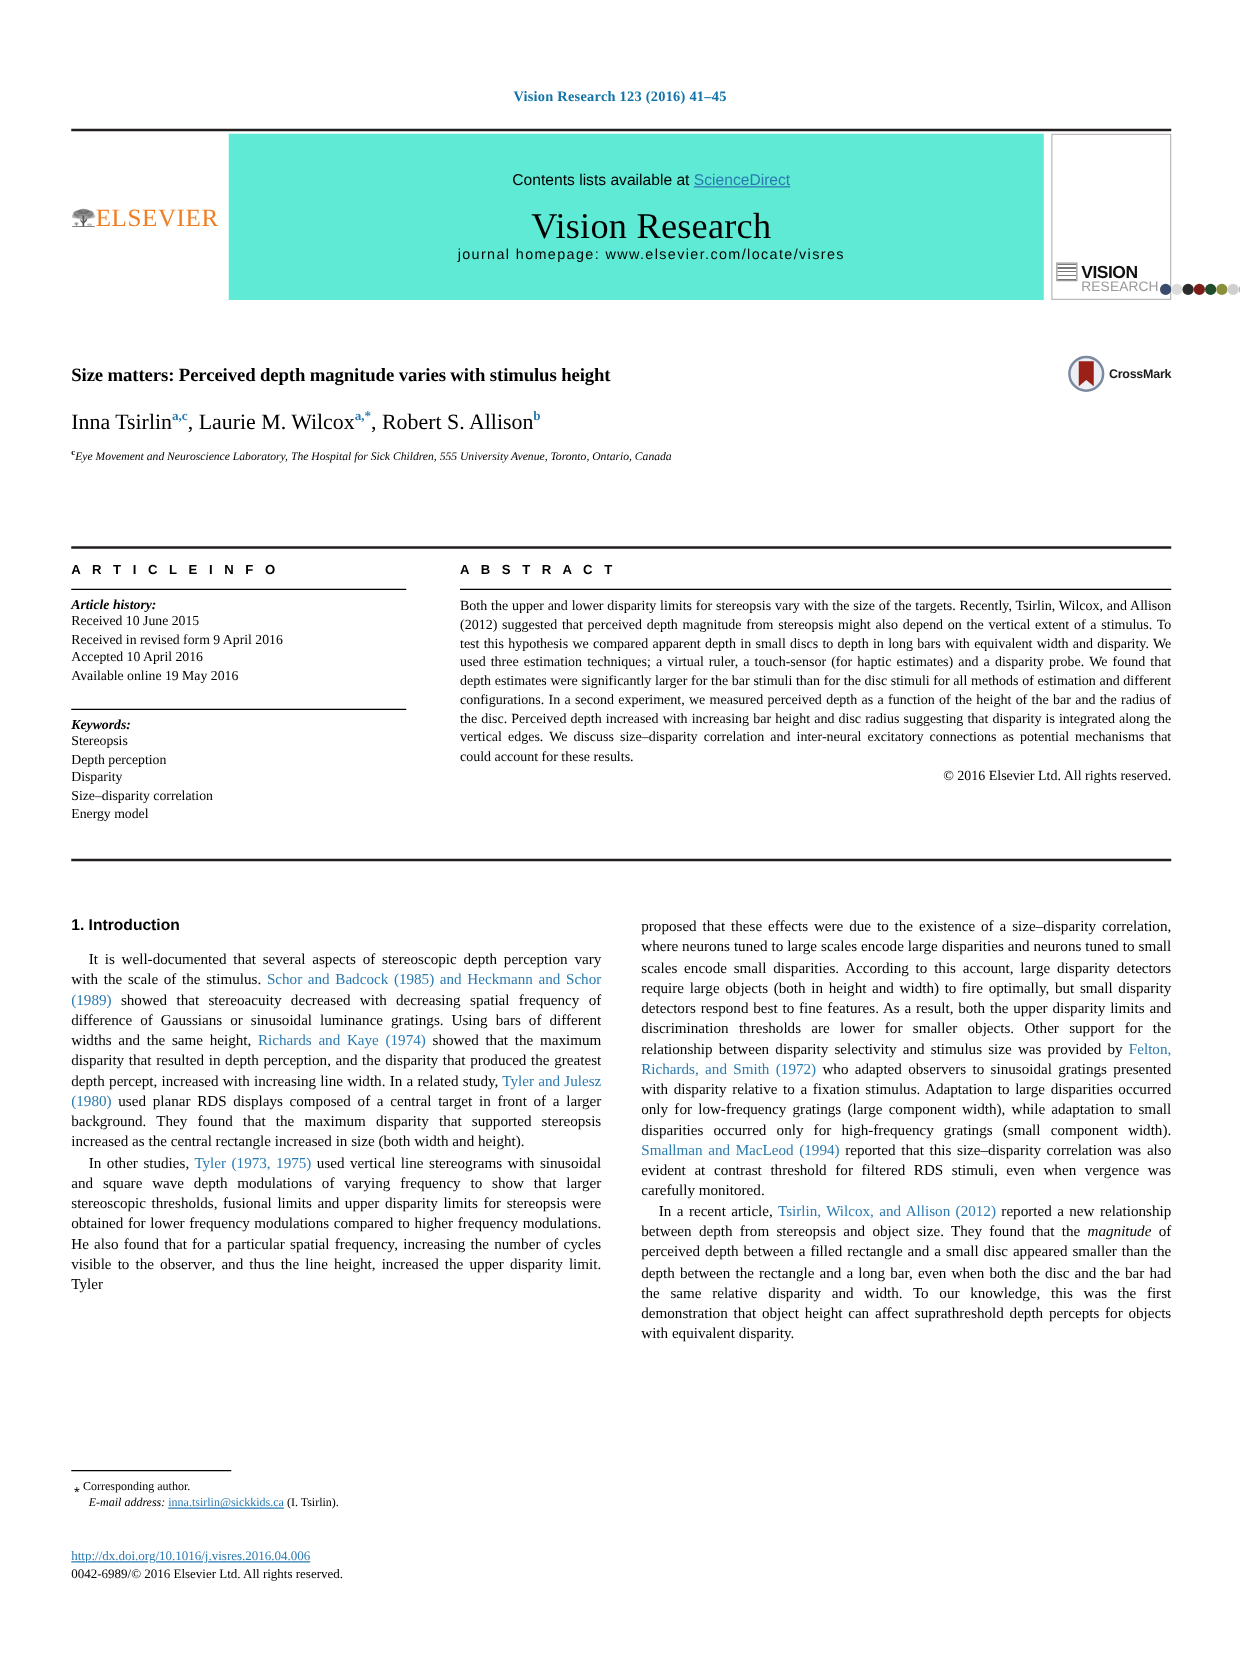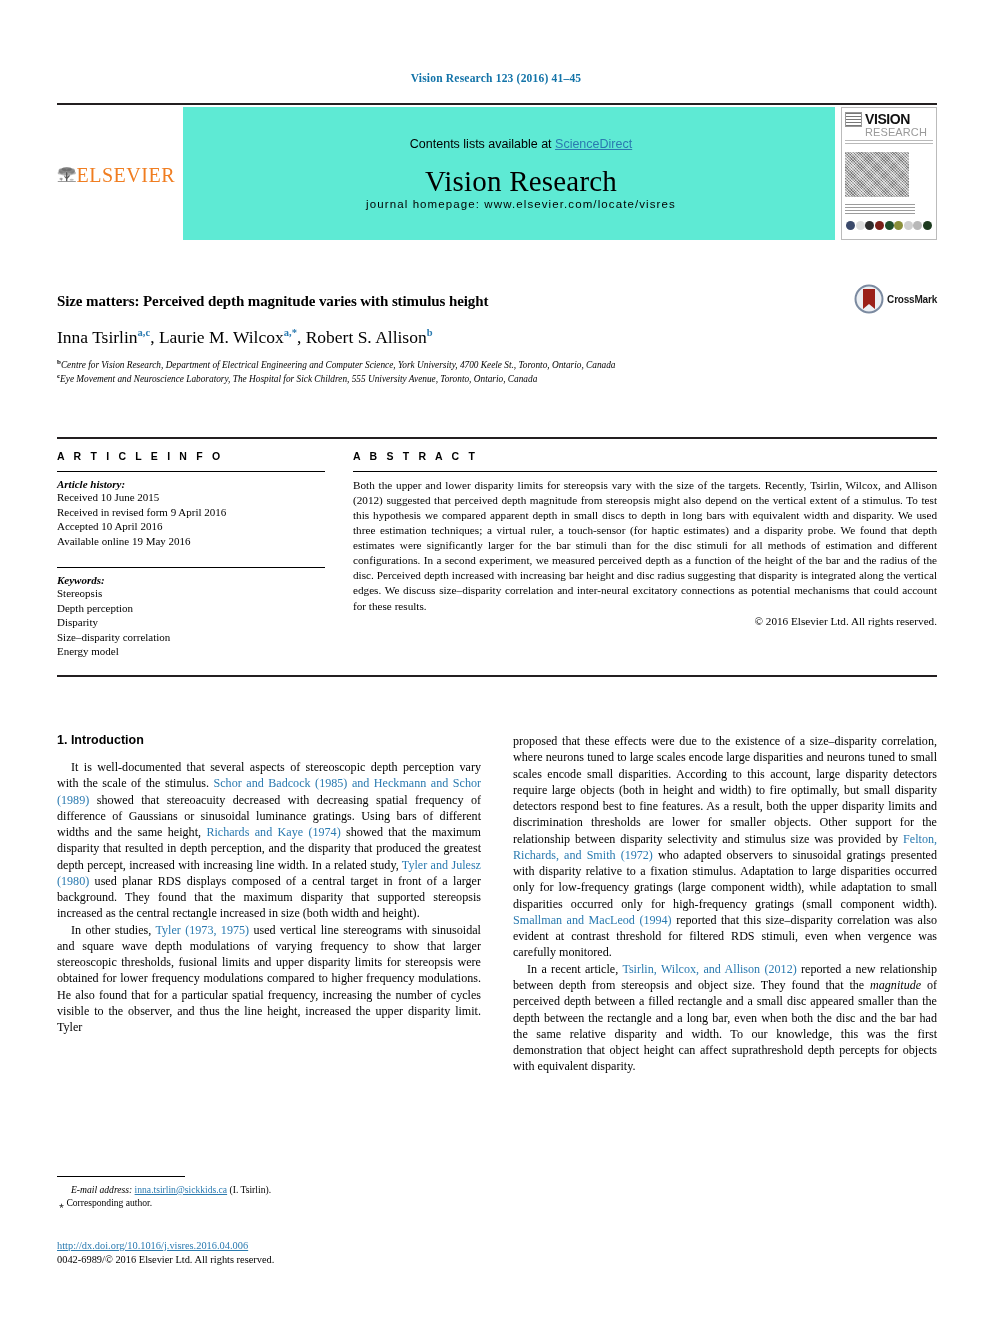--- a/index.html
+++ b/index.html
@@ -99,22 +99,21 @@
     color: #000;
   }
   .cover-thumb {
     flex: 0 0 96px;
     width: 96px;
     border: 1px solid #bbb;
     background: #fff;
     padding: 4px 3px 3px 3px;
     box-sizing: border-box;
     display: flex;
-    flex-direction: column;
-    align-items: flex-start;
+    align-items: flex-end;
   }
   .cover-topbar {
     width: 100%;
     display: flex;
     align-items: flex-start;
     gap: 3px;
   }
   .cover-elsbox {
     width: 15px; height: 13px;
     border: 1px solid #999;
@@ -224,22 +223,23 @@
   .affiliations sup { font-style: normal; font-weight: bold; font-size: 7px; }
 
   
   .info-abstract {
     position: absolute;
     left: 57px;
     top: 437px;
     width: 880px;
     border-top: 2px solid #231f20;
     border-bottom: 2px solid #231f20;
-    padding: 11px 0 16px 0;
-    display: flex;
+    padding: 11px 0 28px 0;
+    display: flex;
+    gap: 15px;
   }
   .col-info { flex: 0 0 296px; width: 296px; padding-right: 18px; box-sizing: border-box; }
   .col-abstract { flex: 1 1 auto; }
   .section-head {
     font-family: "Liberation Sans", sans-serif;
     font-size: 10.5px;
     font-weight: bold;
     letter-spacing: 3.2px;
     color: #000;
     margin-bottom: 9px;
@@ -414,21 +414,20 @@
       </svg>
       <span class="crossmark-label">CrossMark</span>
     </div>
   </div>
 
   <div class="authors">
     <span><span>Inna Tsirlin</span><sup>a,c</sup></span><span>, </span><span><span>Laurie M. Wilcox</span><sup>a,*</sup></span><span>, </span><span><span>Robert S. Allison</span><sup>b</sup></span>
   </div>
 
   <div class="affiliations">
-    <div><sup>b</sup><span>Centre for Vision Research, Department of Electrical Engineering and Computer Science, York University, 4700 Keele St., Toronto, Ontario, Canada</span></div>
     <div><sup>c</sup><span>Eye Movement and Neuroscience Laboratory, The Hospital for Sick Children, 555 University Avenue, Toronto, Ontario, Canada</span></div>
   </div>
 
   <div class="info-abstract">
 
     <div class="col-info">
       <div class="section-head">A R T I C L E  I N F O</div>
       <div class="rule short"></div>
       <div class="info-label">Article history:</div>
       <div class="info-list">
@@ -465,29 +464,29 @@
       <p class="body-p"><span>In other studies, </span><a class="cite" href="#">Tyler (1973, 1975)</a><span> used vertical line stereograms with sinusoidal and square wave depth modulations of varying frequency to show that larger stereoscopic thresholds, fusional limits and upper disparity limits for stereopsis were obtained for lower frequency modulations compared to higher frequency modulations. He also found that for a particular spatial frequency, increasing the number of cycles visible to the observer, and thus the line height, increased the upper disparity limit. Tyler</span></p>
     </div>
     <div class="bcol">
       <p class="body-p cont"><span>proposed that these effects were due to the existence of a size–disparity correlation, where neurons tuned to large scales encode large disparities and neurons tuned to small scales encode small disparities. According to this account, large disparity detectors require large objects (both in height and width) to fire optimally, but small disparity detectors respond best to fine features. As a result, both the upper disparity limits and discrimination thresholds are lower for smaller objects. Other support for the relationship between disparity selectivity and stimulus size was provided by </span><a class="cite" href="#">Felton, Richards, and Smith (1972)</a><span> who adapted observers to sinusoidal gratings presented with disparity relative to a fixation stimulus. Adaptation to large disparities occurred only for low-frequency gratings (large component width), while adaptation to small disparities occurred only for high-frequency gratings (small component width). </span><a class="cite" href="#">Smallman and MacLeod (1994)</a><span> reported that this size–disparity correlation was also evident at contrast threshold for filtered RDS stimuli, even when vergence was carefully monitored.</span></p>
       <p class="body-p"><span>In a recent article, </span><a class="cite" href="#">Tsirlin, Wilcox, and Allison (2012)</a><span> reported a new relationship between depth from stereopsis and object size. They found that the </span><em class="it">magnitude</em><span> of perceived depth between a filled rectangle and a small disc appeared smaller than the depth between the rectangle and a long bar, even when both the disc and the bar had the same relative disparity and width. To our knowledge, this was the first demonstration that object height can affect suprathreshold depth percepts for objects with equivalent disparity.</span></p>
     </div>
   </div>
 
   <div class="footnotes">
     <div class="fn-rule"></div>
+    <div class="fn-line">
+      <span class="fn-mark">⁎</span>
+      <span>Corresponding author.</span>
+    </div>
     <div class="fn-line" style="margin-left:14px">
       <span class="fn-email-label">E-mail address:</span>
       <a class="doi-link" href="#">inna.tsirlin@sickkids.ca</a>
       <span>(I. Tsirlin).</span>
     </div>
-    <div class="fn-line">
-      <span class="fn-mark">⁎</span>
-      <span>Corresponding author.</span>
-    </div>
   </div>
 
   <div class="doi-block">
     <a class="doi-link" href="#">http://dx.doi.org/10.1016/j.visres.2016.04.006</a>
     <div>0042-6989/© 2016 Elsevier Ltd. All rights reserved.</div>
   </div>
 
 </div>
 
 </body></html>

